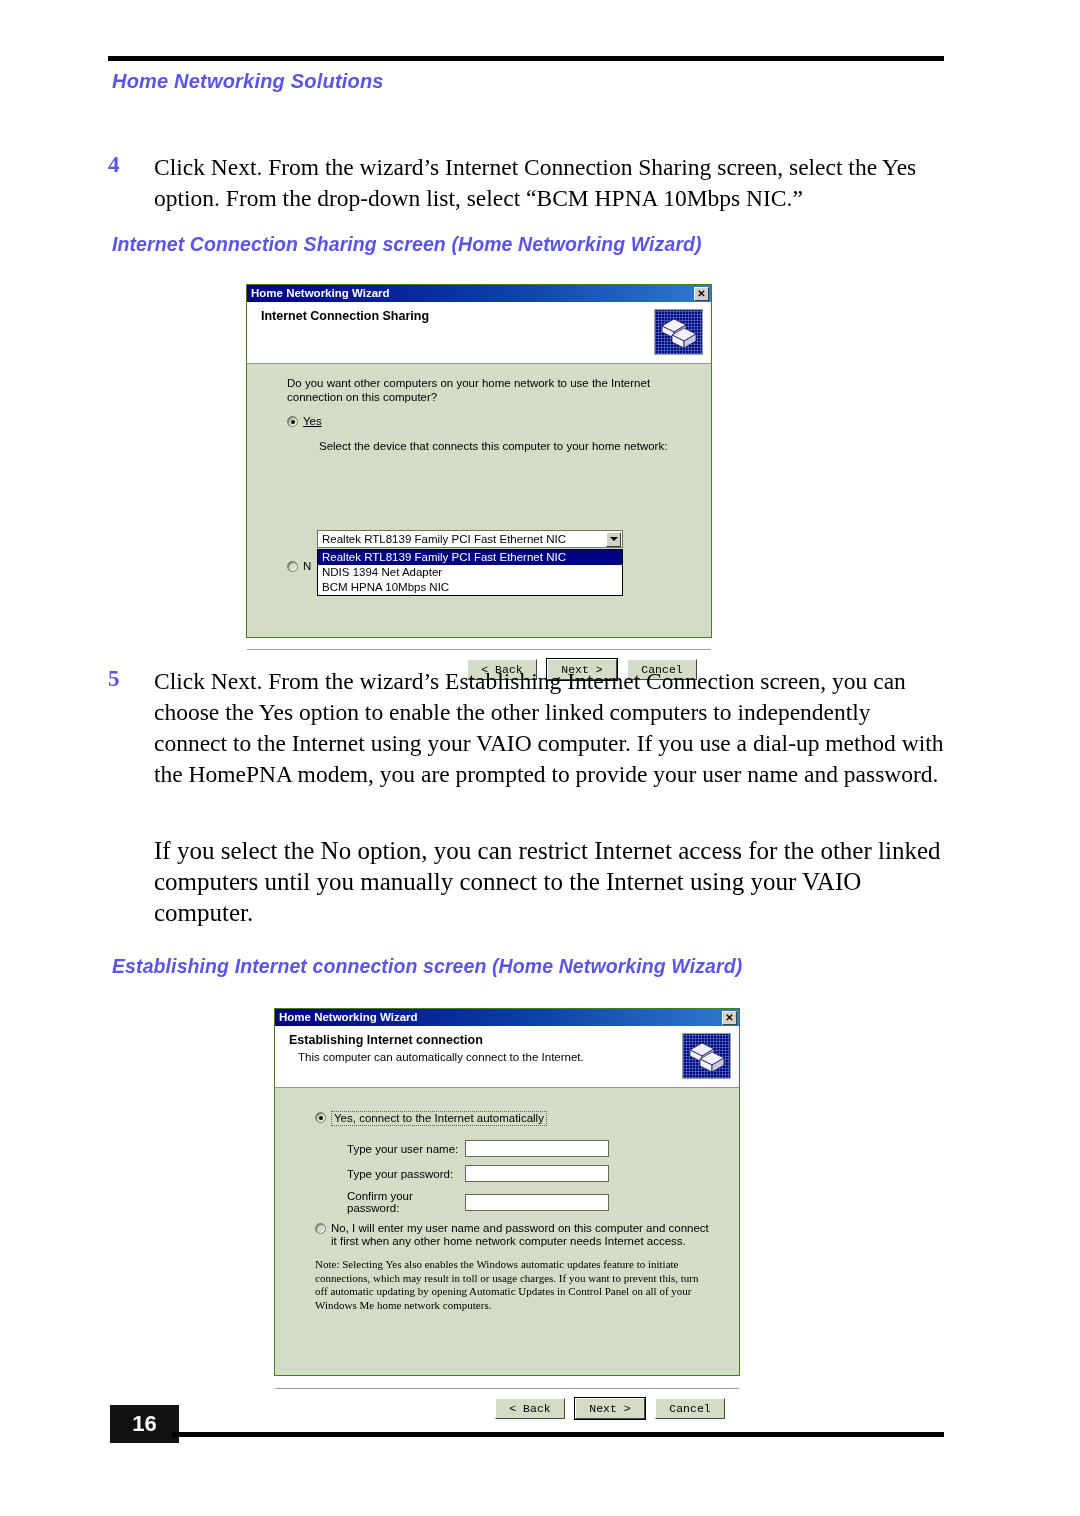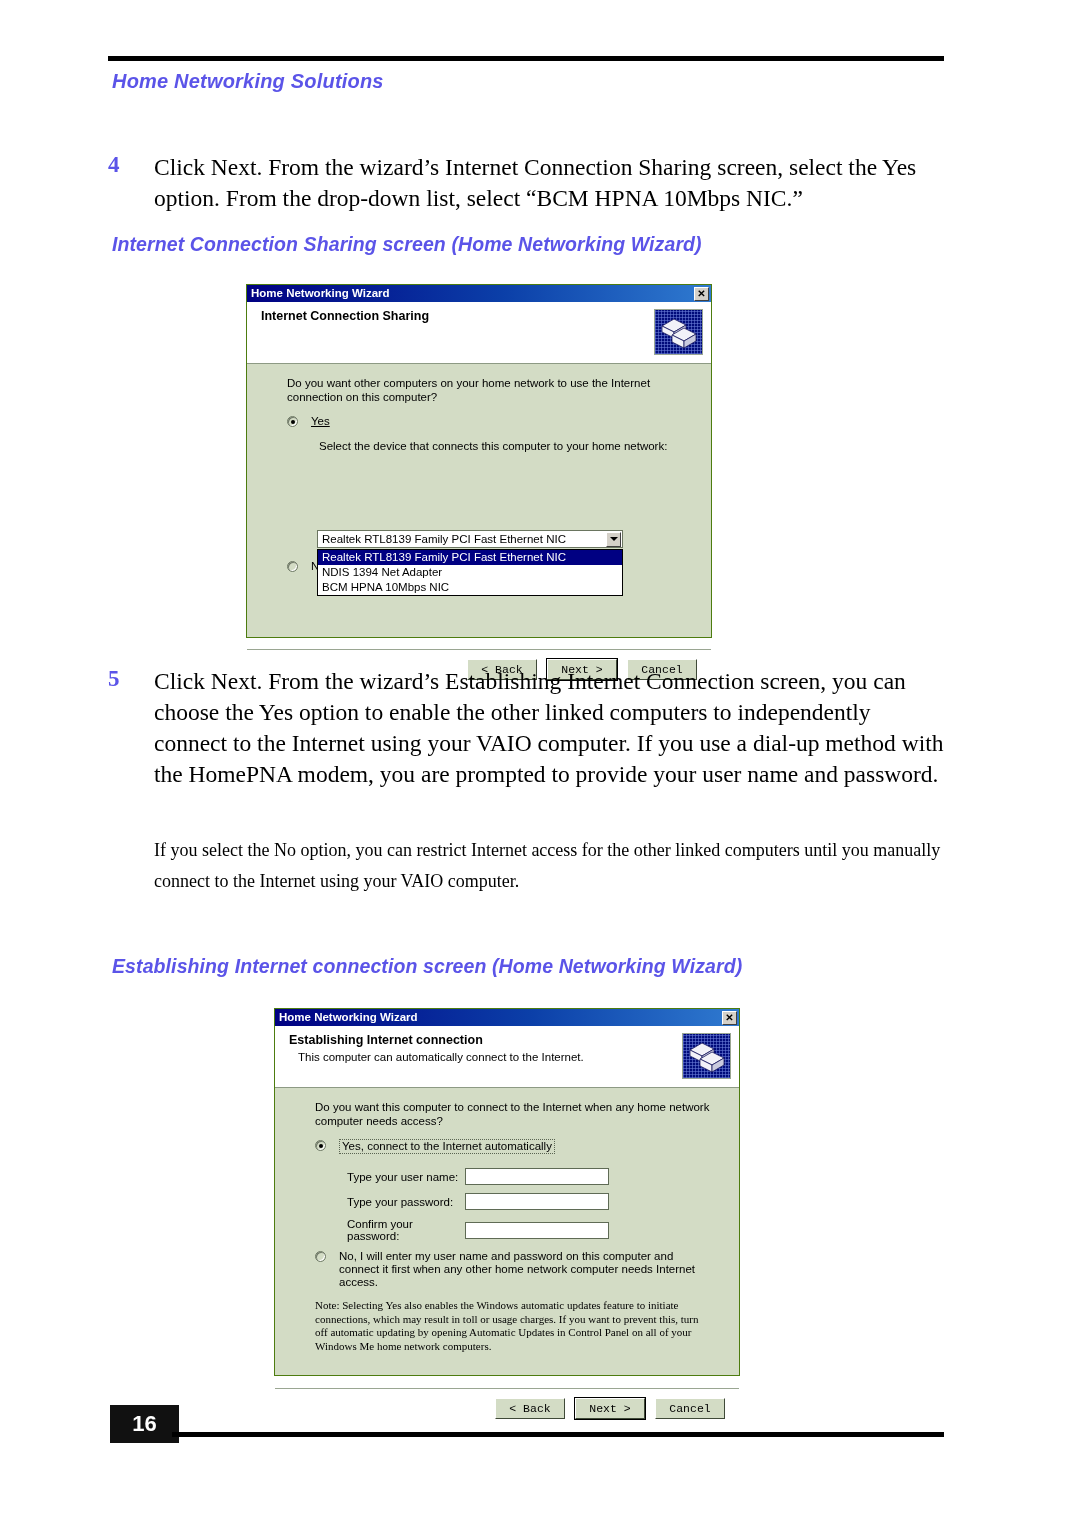--- a/index.html
+++ b/index.html
@@ -59,21 +59,21 @@
     font-size: 23.5px;
     line-height: 31px;
     color: #000000;
     text-align: left;
   }
   .para-cont {
     position: absolute;
     left: 154px;
     width: 795px;
     font-family: "Liberation Serif", serif;
-    font-size: 18px;
+    font-size: 25px;
     line-height: 31px;
     color: #000000;
   }
 
   
   .fig-caption {
     position: absolute;
     left: 112px;
     font-family: "Liberation Sans", sans-serif;
     font-style: italic;
@@ -218,21 +218,21 @@
     box-sizing: border-box;
   }
   .radio.on::after {
     content: "";
     position: absolute;
     left: 2.5px; top: 2.5px;
     width: 4px; height: 4px;
     border-radius: 50%;
     background: #000000;
   }
-  .radio-label { line-height: 13px; margin-left: 8px; }
+  .radio-label { line-height: 13px; }
   .u { text-decoration: underline; }
 
   .sublabel {
     font-size: 11.5px;
     margin: 12px 0 0 72px;
   }
 
   
   .combo {
     position: absolute;
@@ -452,21 +452,20 @@
           <polygon points="16,19 16,25 28,18 28,12" fill="#c9cade"></polygon>
           <polygon points="14,22 26,15 38,21 26,28"></polygon>
           <polygon points="14,22 14,29 26,35 26,28"></polygon>
           <polygon points="26,28 26,35 38,28 38,21" fill="#c9cade"></polygon>
         </g>
       </svg>
     </div>
   </div>
 
   <div class="dlg-body">
-    <div class="dlg-q">Do you want this computer to connect to the Internet when any home network computer needs access?</div>
 
     <div class="radio-row">
       <span class="radio on"></span>
       <span class="radio-label focus-box">Yes, connect to the Internet automatically</span>
     </div>
 
     <div style="height:14px;"></div>
 
     <div class="form-row">
       <div class="form-label">Type your user name:</div>

